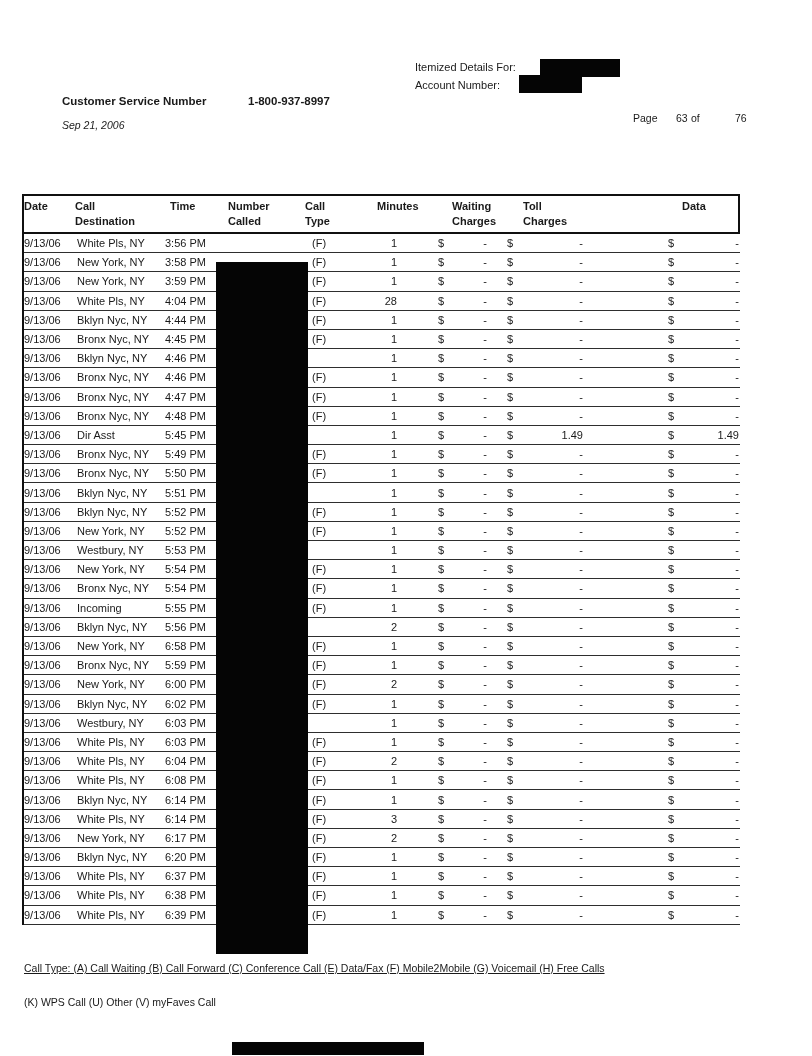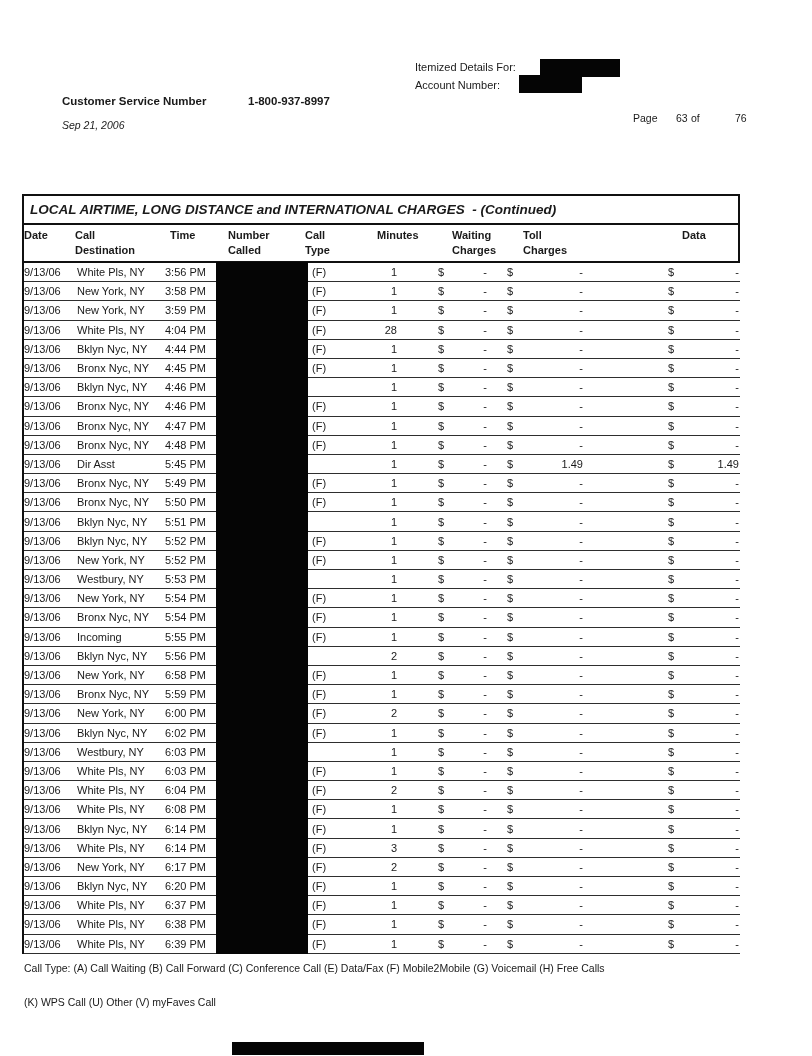--- a/index.html
+++ b/index.html
@@ -49,21 +49,21 @@
   .c.toll{width:92px;padding-left:13px;padding-right:3px;}
   .c.total{width:156px;padding-left:82px;padding-right:3px;}
 
   
   .redact-itemized{left:540px;top:59px;width:80px;height:18px;}
   .redact-account{left:519px;top:75px;width:63px;height:18px;}
   .redact-numbers{left:216px;top:262px;width:92px;height:692px;z-index:5;}
   .redact-bottom{left:232px;top:1042px;width:192px;height:13px;}
 
   
-  .fn1{left:24px;top:962px;}
+  .fn1{left:24px;top:962px;text-decoration:underline;}
   .fn2{left:24px;top:996px;}
 </style>
 </head>
 <body>
 
 <div class="page">
 
   <span class="abs itemized-label">Itemized Details For:</span>
   <span class="abs account-label">Account Number:</span>
   <div class="redact redact-itemized"></div>
@@ -73,21 +73,20 @@
   <span class="abs cs-number">1-800-937-8997</span>
   <span class="abs sm bill-date">Sep 21, 2006</span>
 
   <span class="abs sm pg-label">Page</span>
   <span class="abs sm pg-cur">63</span>
   <span class="abs sm pg-of">of</span>
   <span class="abs sm pg-tot">76</span>
 
   <div class="tblwrap">
     <div class="tbox">
-      <div class="ttitle">LOCAL AIRTIME, LONG DISTANCE and INTERNATIONAL CHARGES  - (Continued)</div>
       <div class="thead">
         <div class="thcell" style="left:0px">
             <div>Date</div>
             <div></div>
           </div>
         <div class="thcell" style="left:51px">
             <div>Call</div>
             <div>Destination</div>
           </div>
         <div class="thcell" style="left:146px">

